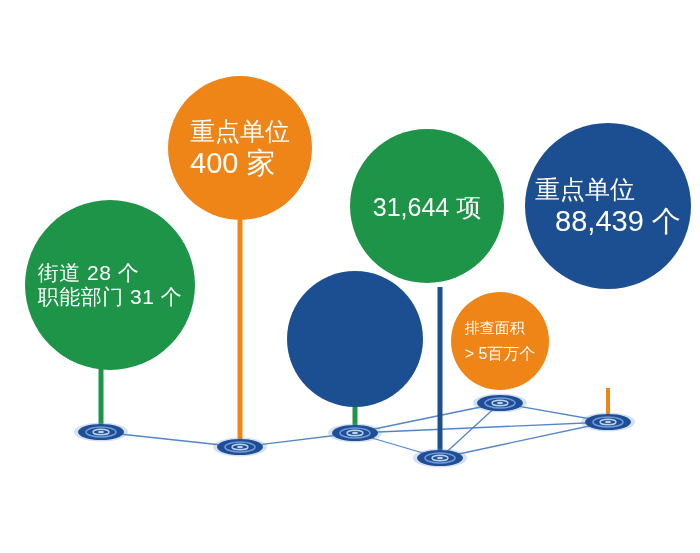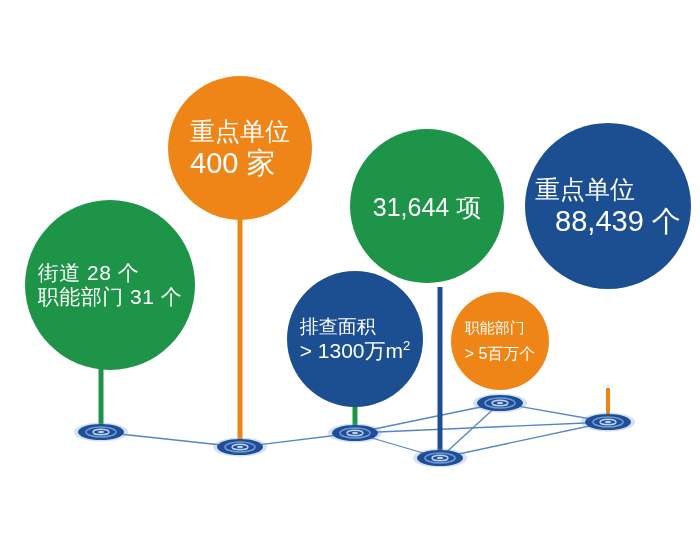--- a/index.html
+++ b/index.html
@@ -212,23 +212,19 @@
 
   <div class="bubble-label" id="label-total-items">
     <span class="value-line">31,644 项</span>
   </div>
 
   <div class="bubble-label" id="label-fail-points">
     <span class="title-line">重点单位</span>
     <span class="value-line">88,439 个</span>
   </div>
 
-  <div class="bubble-label" id="label-area">
+
+  <div class="bubble-label" id="label-check-points">
     <span class="title-line">排查面积</span>
-    <span class="value-line"><span>&gt; 1300万m</span><span class="sup">2</span></span>
-  </div>
-
-  <div class="bubble-label" id="label-check-points">
-    <span class="title-line">职能部门</span>
     <span class="value-line">&gt; 5百万个</span>
   </div>
 
 </div>
 
 </body></html>

